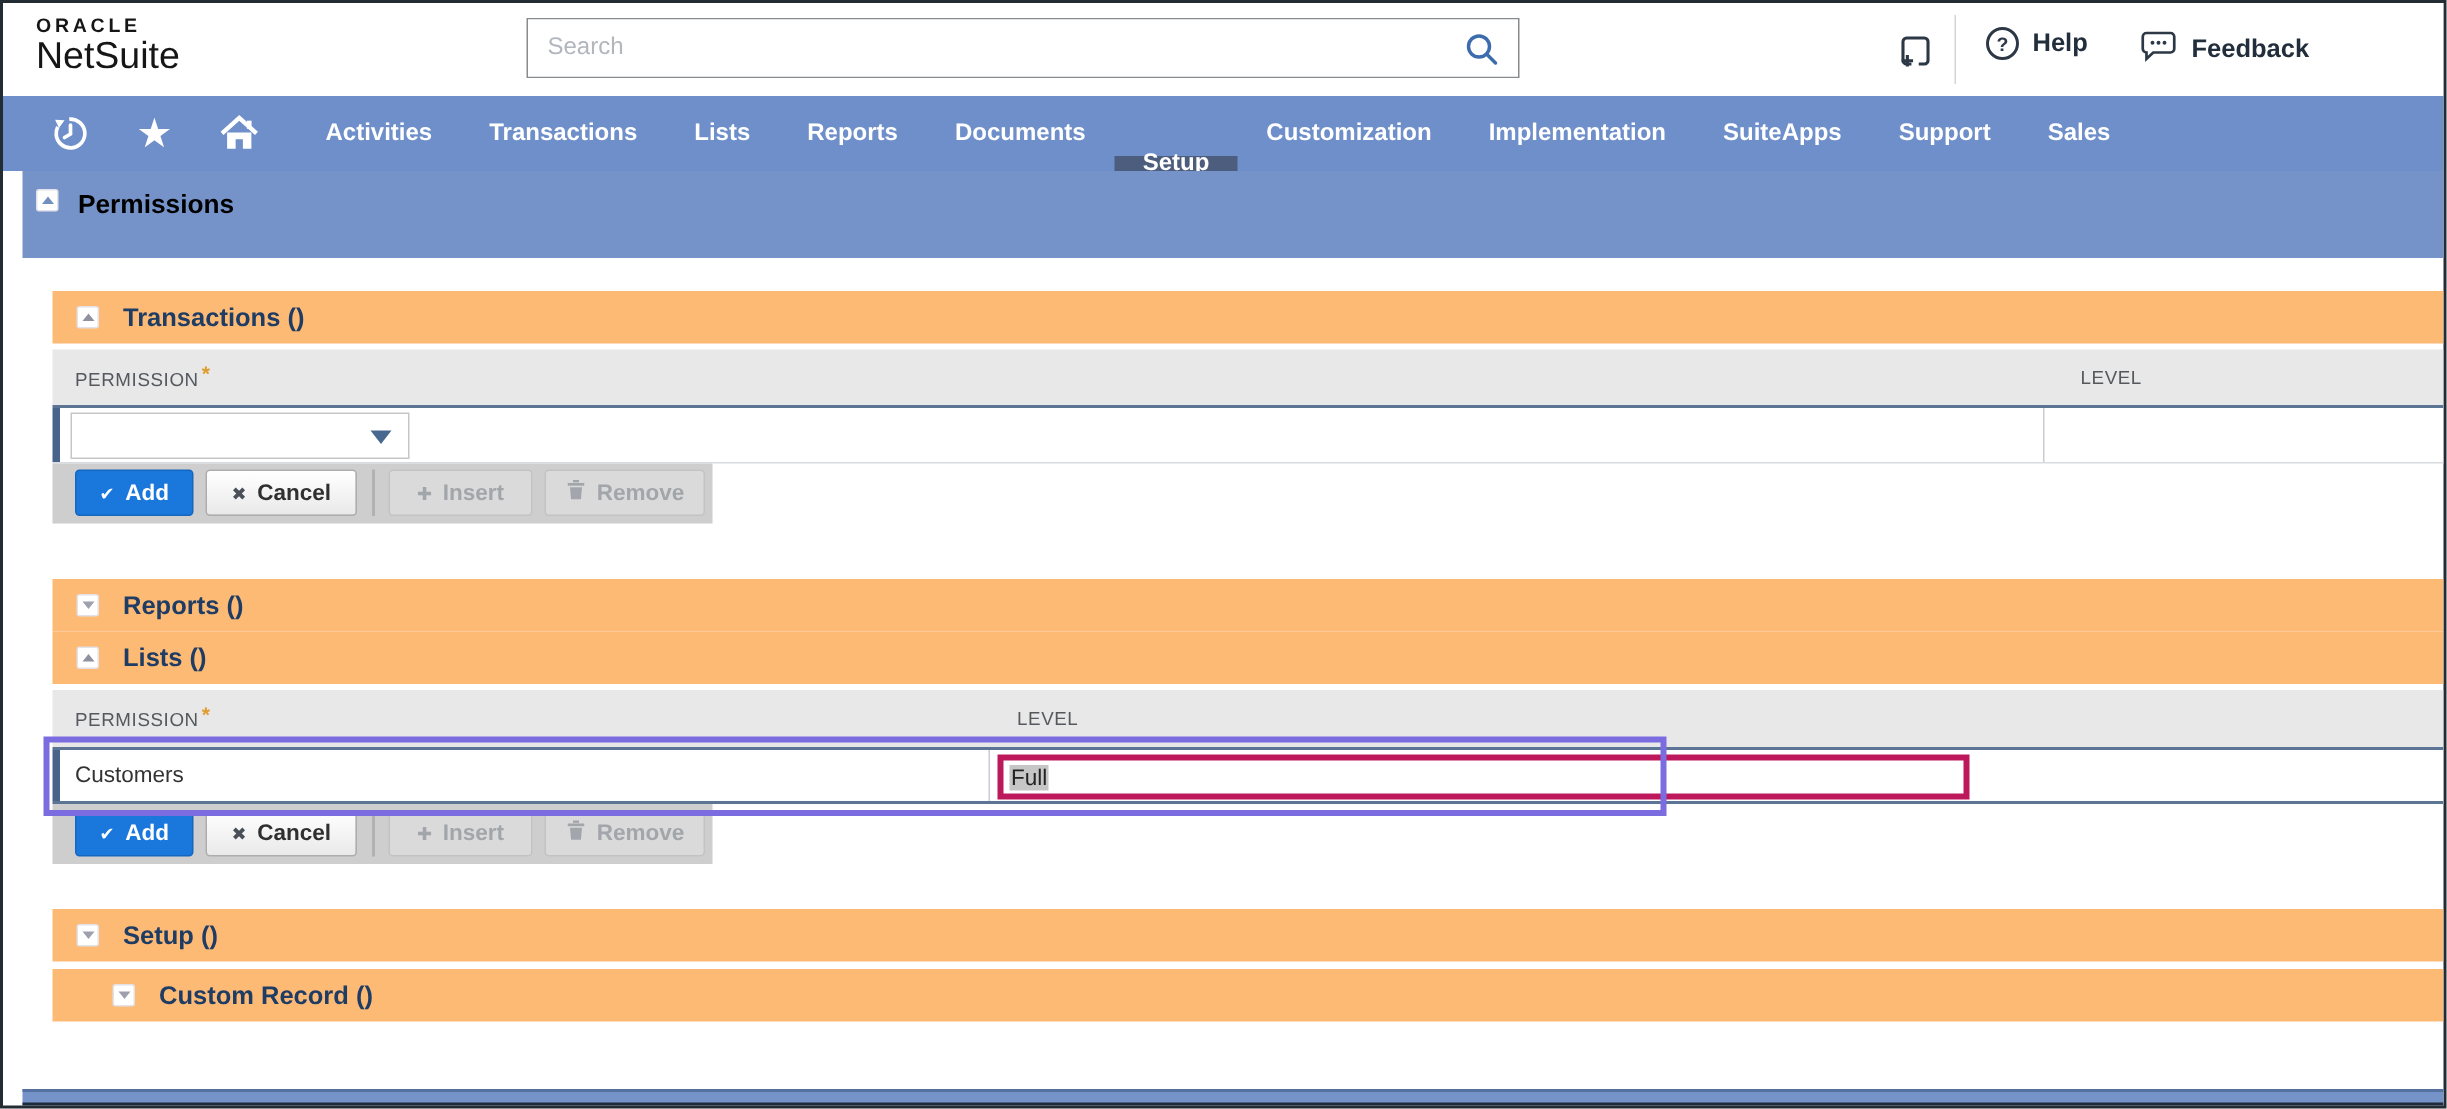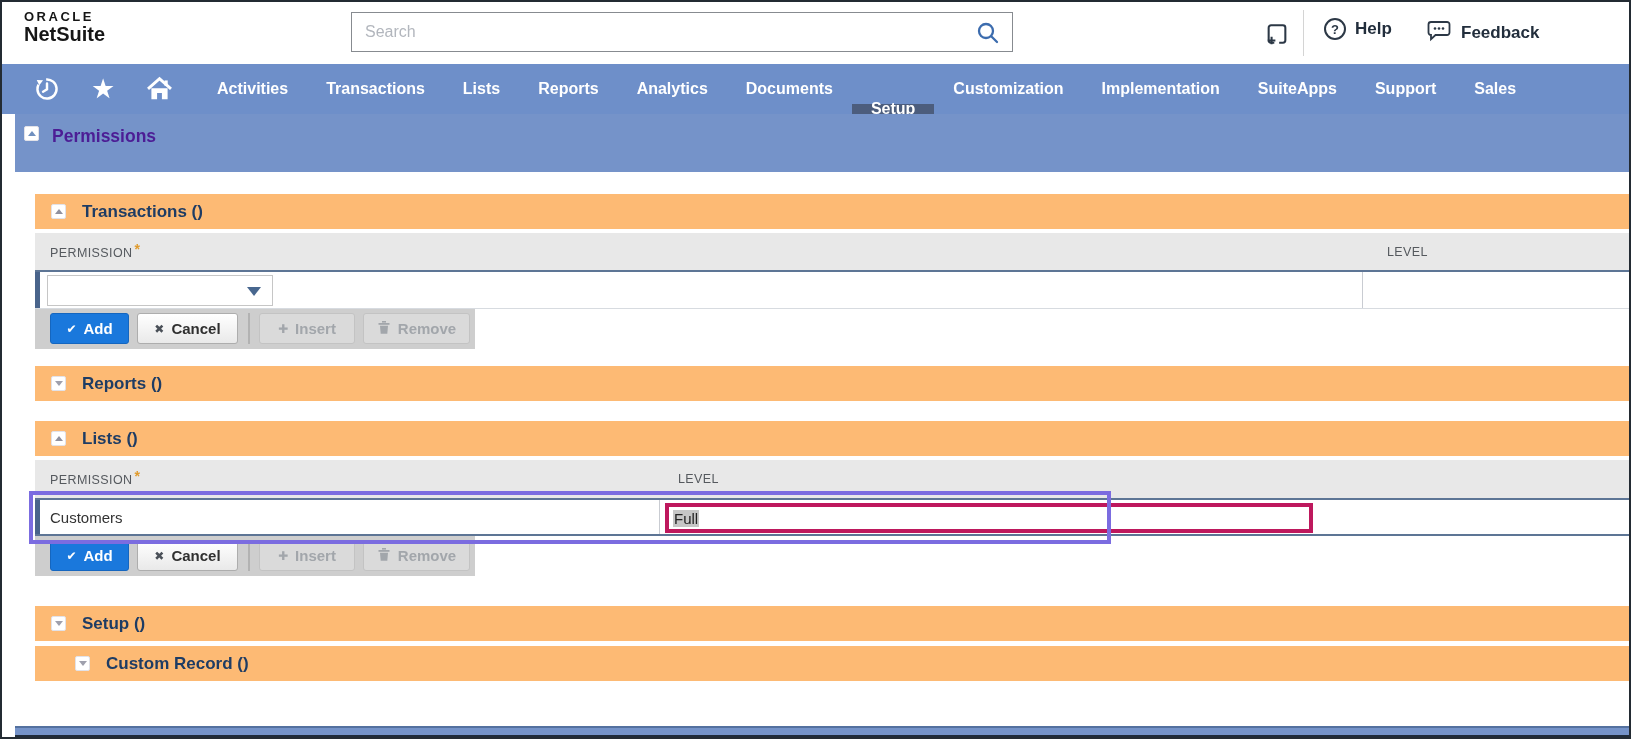--- a/index.html
+++ b/index.html
@@ -10,21 +10,21 @@
     border:2px solid #232b33;
     position:relative;
     overflow:hidden;
   }
   .abs { position:absolute; }
 
   
   .topbar { position:absolute; left:0; top:0; width:100%; height:62px; background:#ffffff; }
   .logo { position:absolute; left:22px; top:7px; color:#161616; cursor:pointer; }
   .logo .l1 { font-size:13px; font-weight:700; letter-spacing:2.5px; }
-  .logo .l2 { font-size:20px; font-weight:700; letter-spacing:0; margin-top:-1px; }
+  .logo .l2 { font-size:25px; font-weight:400; letter-spacing:0; margin-top:-1px; }
   .searchbox {
     position:absolute; left:349px; top:10px; width:662px; height:40px;
     border:1px solid #878b90; background:#fff;
   }
   .searchbox input {
     width:100%; height:100%; border:none; outline:none;
     padding:0 44px 0 13px; font-size:16px; color:#15803d;
     font-family:"Liberation Sans",sans-serif;
   }
   .searchbox input::placeholder { color:#b2b6bd; }
@@ -43,21 +43,21 @@
   .nav-ic { width:30px; height:30px; display:flex; align-items:center; justify-content:center; cursor:pointer; }
   .star-glyph { font-size:27px; color:#ffffff; line-height:1; }
   .nav-items { display:flex; align-items:stretch; }
   .nav-item { display:flex; align-items:center; padding:0 19px; color:#ffffff;
               font-size:16px; font-weight:600; cursor:pointer; }
   .nav-item.active { background:#4c5d7d;margin-top:40px; }
 
   
   .perm-band { position:absolute; left:13px; right:0; top:112px; height:58px; background:#7593c9;
                display:flex; align-items:flex-start; padding:12px 0 0 9px; gap:13px; cursor:pointer; }
-  .perm-title { color:#4c1d95; font-size:17.5px; font-weight:700; }
+  .perm-title { color:#000000; font-size:17.5px; font-weight:700; }
 
   
   .collapse { width:15px; height:15px; background:#ffffff; border:1px solid #e2e2e8;
               border-radius:2px; display:flex; align-items:center; justify-content:center;
               flex:0 0 auto; cursor:pointer; }
   .tri-up   { width:0; height:0; border-left:4.5px solid transparent; border-right:4.5px solid transparent;
               border-bottom:5.5px solid #90919f; }
   .tri-down { width:0; height:0; border-left:4.5px solid transparent; border-right:4.5px solid transparent;
               border-top:5.5px solid #9fa0ad; }
   .perm-band .tri-up { border-bottom-color:#7090bf; }
@@ -180,21 +180,20 @@
         <path d="M5.3 11 V20 H10 V14.8 H14 V20 H18.7 V11 Z" fill="#ffffff"></path>
       </svg>
     </span>
   </div>
 
   <div class="nav-items">
     <span class="nav-item">Activities</span>
     <span class="nav-item">Transactions</span>
     <span class="nav-item">Lists</span>
     <span class="nav-item">Reports</span>
-    <span class="nav-item">Analytics</span>
     <span class="nav-item">Documents</span>
     <span class="nav-item active">Setup</span>
     <span class="nav-item">Customization</span>
     <span class="nav-item">Implementation</span>
     <span class="nav-item">SuiteApps</span>
     <span class="nav-item">Support</span>
     <span class="nav-item">Sales</span>
   </div>
 </div>
 
@@ -246,21 +245,21 @@
       <svg width="14" height="15" viewBox="0 0 14 15">
         <rect x="1.5" y="3" width="11" height="1.8" fill="#a2a6ab"></rect>
         <rect x="5" y="1" width="4" height="1.6" fill="#a2a6ab"></rect>
         <path d="M3 5.8 h8 l-0.7 8 h-6.6 z" fill="#a2a6ab"></path>
       </svg>
     </span>
     <span>Remove</span>
   </span>
 </div>
 
-<div class="sec-bar" style="top:364px;">
+<div class="sec-bar" style="top:384px;">
   <span class="collapse">
       <span class="tri-down"></span>
     </span>
   <span class="sec-title">Reports ()</span>
 </div>
 
 <div class="sec-bar" style="top:419px;">
   <span class="collapse">
       <span class="tri-up"></span>
     </span>

